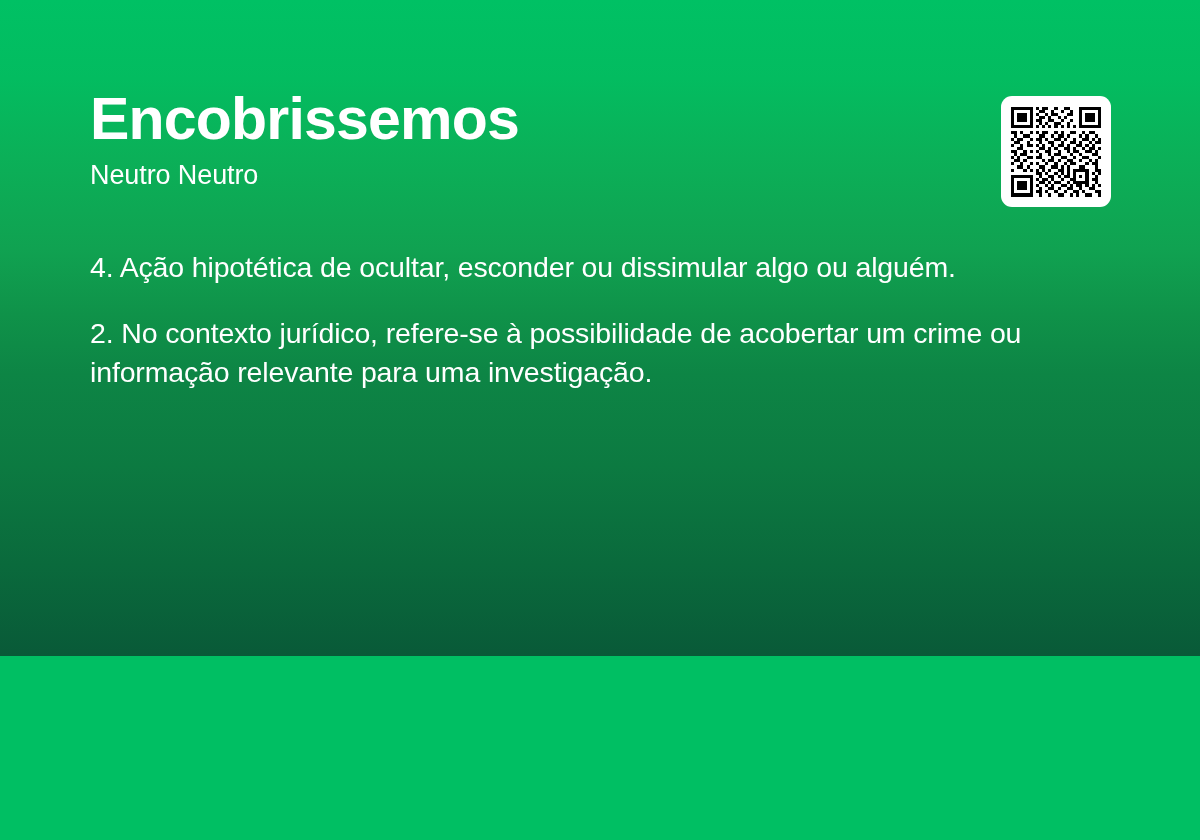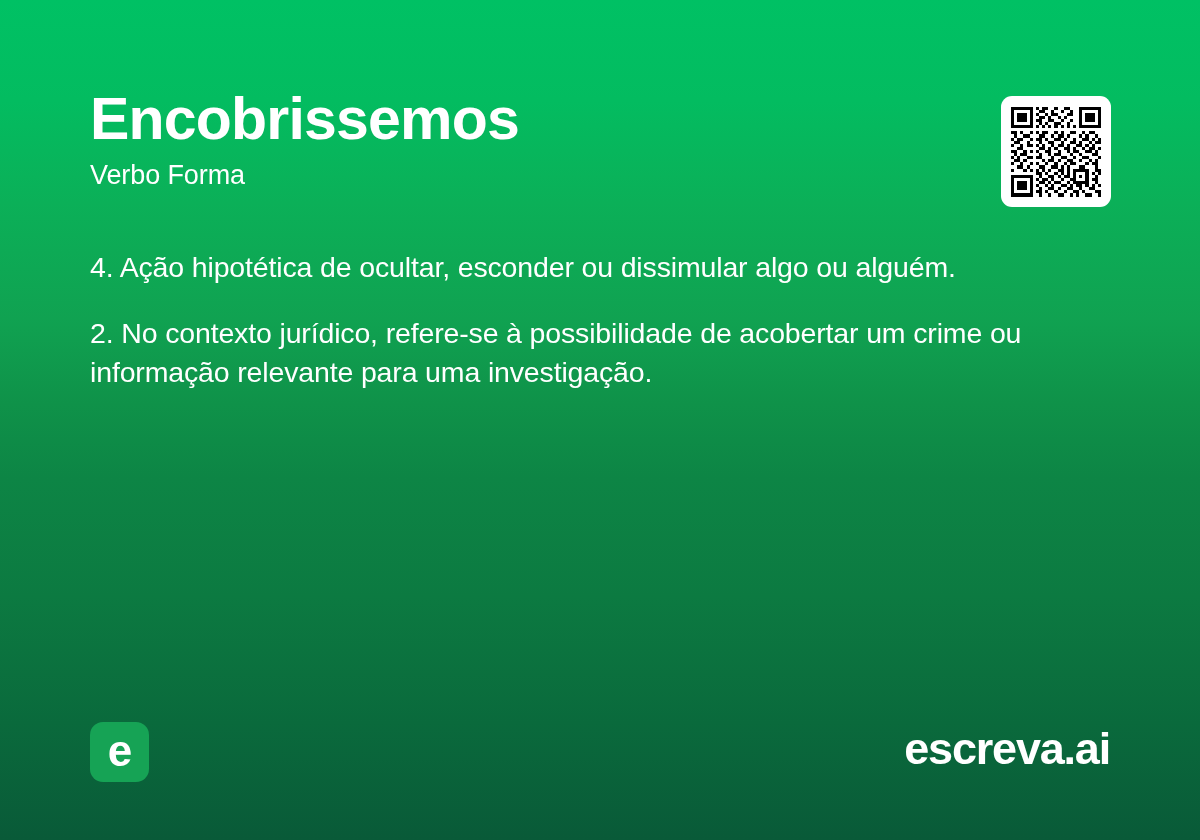--- a/index.html
+++ b/index.html
@@ -11,21 +11,21 @@
   }
 
   body {
     font-family: "Liberation Sans", sans-serif;
     background: #00BF63;
   }
 
   #card {
     position: relative;
     width: 1200px;
-    height: 840px;
+    height: 656px;
     background: linear-gradient(
       180deg,
       #00C164   0%,
       #03BC60   12%,
       #0BB058   24%,
       #10A251   38%,
       #0F9249   48%,
       #0D8545   57%,
       #0C7A41   71%,
       #0A6A3C   86%,
@@ -133,21 +133,21 @@
     white-space: nowrap;
   }
 </style>
 </head>
 <body>
 
 <div id="card">
 
   <div id="header">
     <div id="title">Encobrissemos</div>
-    <div id="subtitle">Verbo Forma</div>
+    <div id="subtitle">Neutro Neutro</div>
   </div>
 
   <div id="qr-card">
     <svg viewBox="0 0 29 29" aria-label="QR code">
       <rect x="0" y="0" width="29" height="29" fill="#ffffff"></rect>
       <g fill="#000000">
 
         <rect x="0" y="0" width="7" height="1"></rect>
           <rect x="0" y="6" width="7" height="1"></rect>
         <rect x="0" y="0" width="1" height="7"></rect>

